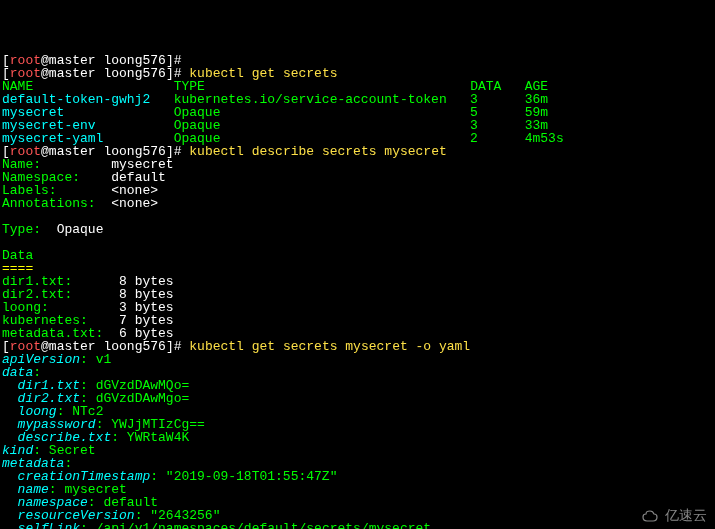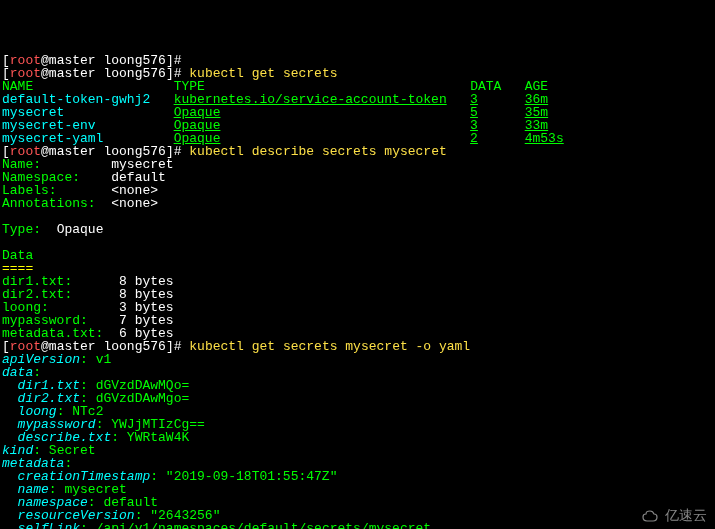--- a/index.html
+++ b/index.html
@@ -17,21 +17,21 @@
       width: 715px;
       height: 529px;
       overflow: hidden;
       position: relative;
     }
     .prompt-bracket { color: #ffffff; }
     .prompt-user { color: #ff5555; margin-top: 28px; }
     .prompt-cmd { color: #fde047; }
     .col-header { color: #00ff00; }
     .sec-name { color: #00ffff; }
-    .sec-data { color: #00ff00; text-decoration: underline; }
+    .sec-data { color: #00ff00; }
     .key { color: #00ff00; }
     .val { color: #ffffff; }
     .yaml-key { color: #00ffff; font-style: italic; }
     .yaml-val { color: #00ff00; }
     .yaml-plain { color: #00ff00; }
     .data-eq { color: #ffff00; }
     .watermark {
       position: absolute;
       bottom: 6px;
       right: 8px;
@@ -45,37 +45,37 @@
   </style>
 </head>
 <body>
 
 
 
 <div><span class="prompt-bracket">[<span class="prompt-user">root</span><span>@</span><span>master</span> <span>loong576</span>]# </span>
 <span class="prompt-bracket">[<span class="prompt-user">root</span><span>@</span><span>master</span> <span>loong576</span>]# </span><span class="prompt-cmd">kubectl get secrets</span>
 <span class="col-header"><span>NAME</span>                  <span>TYPE</span>                                  <span>DATA</span>   <span>AGE</span></span>
 <span><span class="sec-name">default-token-gwhj2</span>   <span class="sec-data">kubernetes.io/service-account-token</span>   <span class="sec-data">3</span>      <span class="sec-data">36m</span></span>
-<span><span class="sec-name">mysecret</span>              <span class="sec-data">Opaque</span>                                <span class="sec-data">5</span>      <span class="sec-data">35m</span></span>
+<span><span class="sec-name">mysecret</span>              <span class="sec-data">Opaque</span>                                <span class="sec-data">5</span>      <span class="sec-data">59m</span></span>
 <span><span class="sec-name">mysecret-env</span>          <span class="sec-data">Opaque</span>                                <span class="sec-data">3</span>      <span class="sec-data">33m</span></span>
 <span><span class="sec-name">mysecret-yaml</span>         <span class="sec-data">Opaque</span>                                <span class="sec-data">2</span>      <span class="sec-data">4m53s</span></span>
 <span class="prompt-bracket">[<span class="prompt-user">root</span><span>@</span><span>master</span> <span>loong576</span>]# </span><span class="prompt-cmd">kubectl describe secrets mysecret</span>
 <span class="key"><span>Name:</span>         <span class="val">mysecret</span></span>
 <span class="key"><span>Namespace:</span>    <span class="val">default</span></span>
 <span class="key"><span>Labels:</span>       <span class="val">&lt;none&gt;</span></span>
 <span class="key"><span>Annotations:</span>  <span class="val">&lt;none&gt;</span></span>
 
 <span class="key"><span>Type:</span>  <span class="val">Opaque</span></span>
 
 <span class="key">Data</span>
 <span class="data-eq">====</span>
 <span class="key"><span>dir1.txt:</span>      <span class="val">8 bytes</span></span>
 <span class="key"><span>dir2.txt:</span>      <span class="val">8 bytes</span></span>
 <span class="key"><span>loong:</span>         <span class="val">3 bytes</span></span>
-<span class="key"><span>mypassword:</span>    <span class="val">7 bytes</span></span>
+<span class="key"><span>kubernetes:</span>    <span class="val">7 bytes</span></span>
 <span class="key"><span>metadata.txt:</span>  <span class="val">6 bytes</span></span>
 <span class="prompt-bracket">[<span class="prompt-user">root</span><span>@</span><span>master</span> <span>loong576</span>]# </span><span class="prompt-cmd">kubectl get secrets mysecret -o yaml</span>
 <span><span class="yaml-key">apiVersion</span><span class="yaml-plain">: </span><span class="yaml-val">v1</span></span>
 <span><span class="yaml-key">data</span><span class="yaml-plain">:</span></span>
 <span><span class="yaml-plain">  </span><span class="yaml-key">dir1.txt</span><span class="yaml-plain">: </span><span class="yaml-val">dGVzdDAwMQo=</span></span>
 <span><span class="yaml-plain">  </span><span class="yaml-key">dir2.txt</span><span class="yaml-plain">: </span><span class="yaml-val">dGVzdDAwMgo=</span></span>
 <span><span class="yaml-plain">  </span><span class="yaml-key">loong</span><span class="yaml-plain">: </span><span class="yaml-val">NTc2</span></span>
 <span><span class="yaml-plain">  </span><span class="yaml-key">mypassword</span><span class="yaml-plain">: </span><span class="yaml-val">YWJjMTIzCg==</span></span>
 <span><span class="yaml-plain">  </span><span class="yaml-key">describe.txt</span><span class="yaml-plain">: </span><span class="yaml-val">YWRtaW4K</span></span>
 <span><span class="yaml-key">kind</span><span class="yaml-plain">: </span><span class="yaml-val">Secret</span></span>

